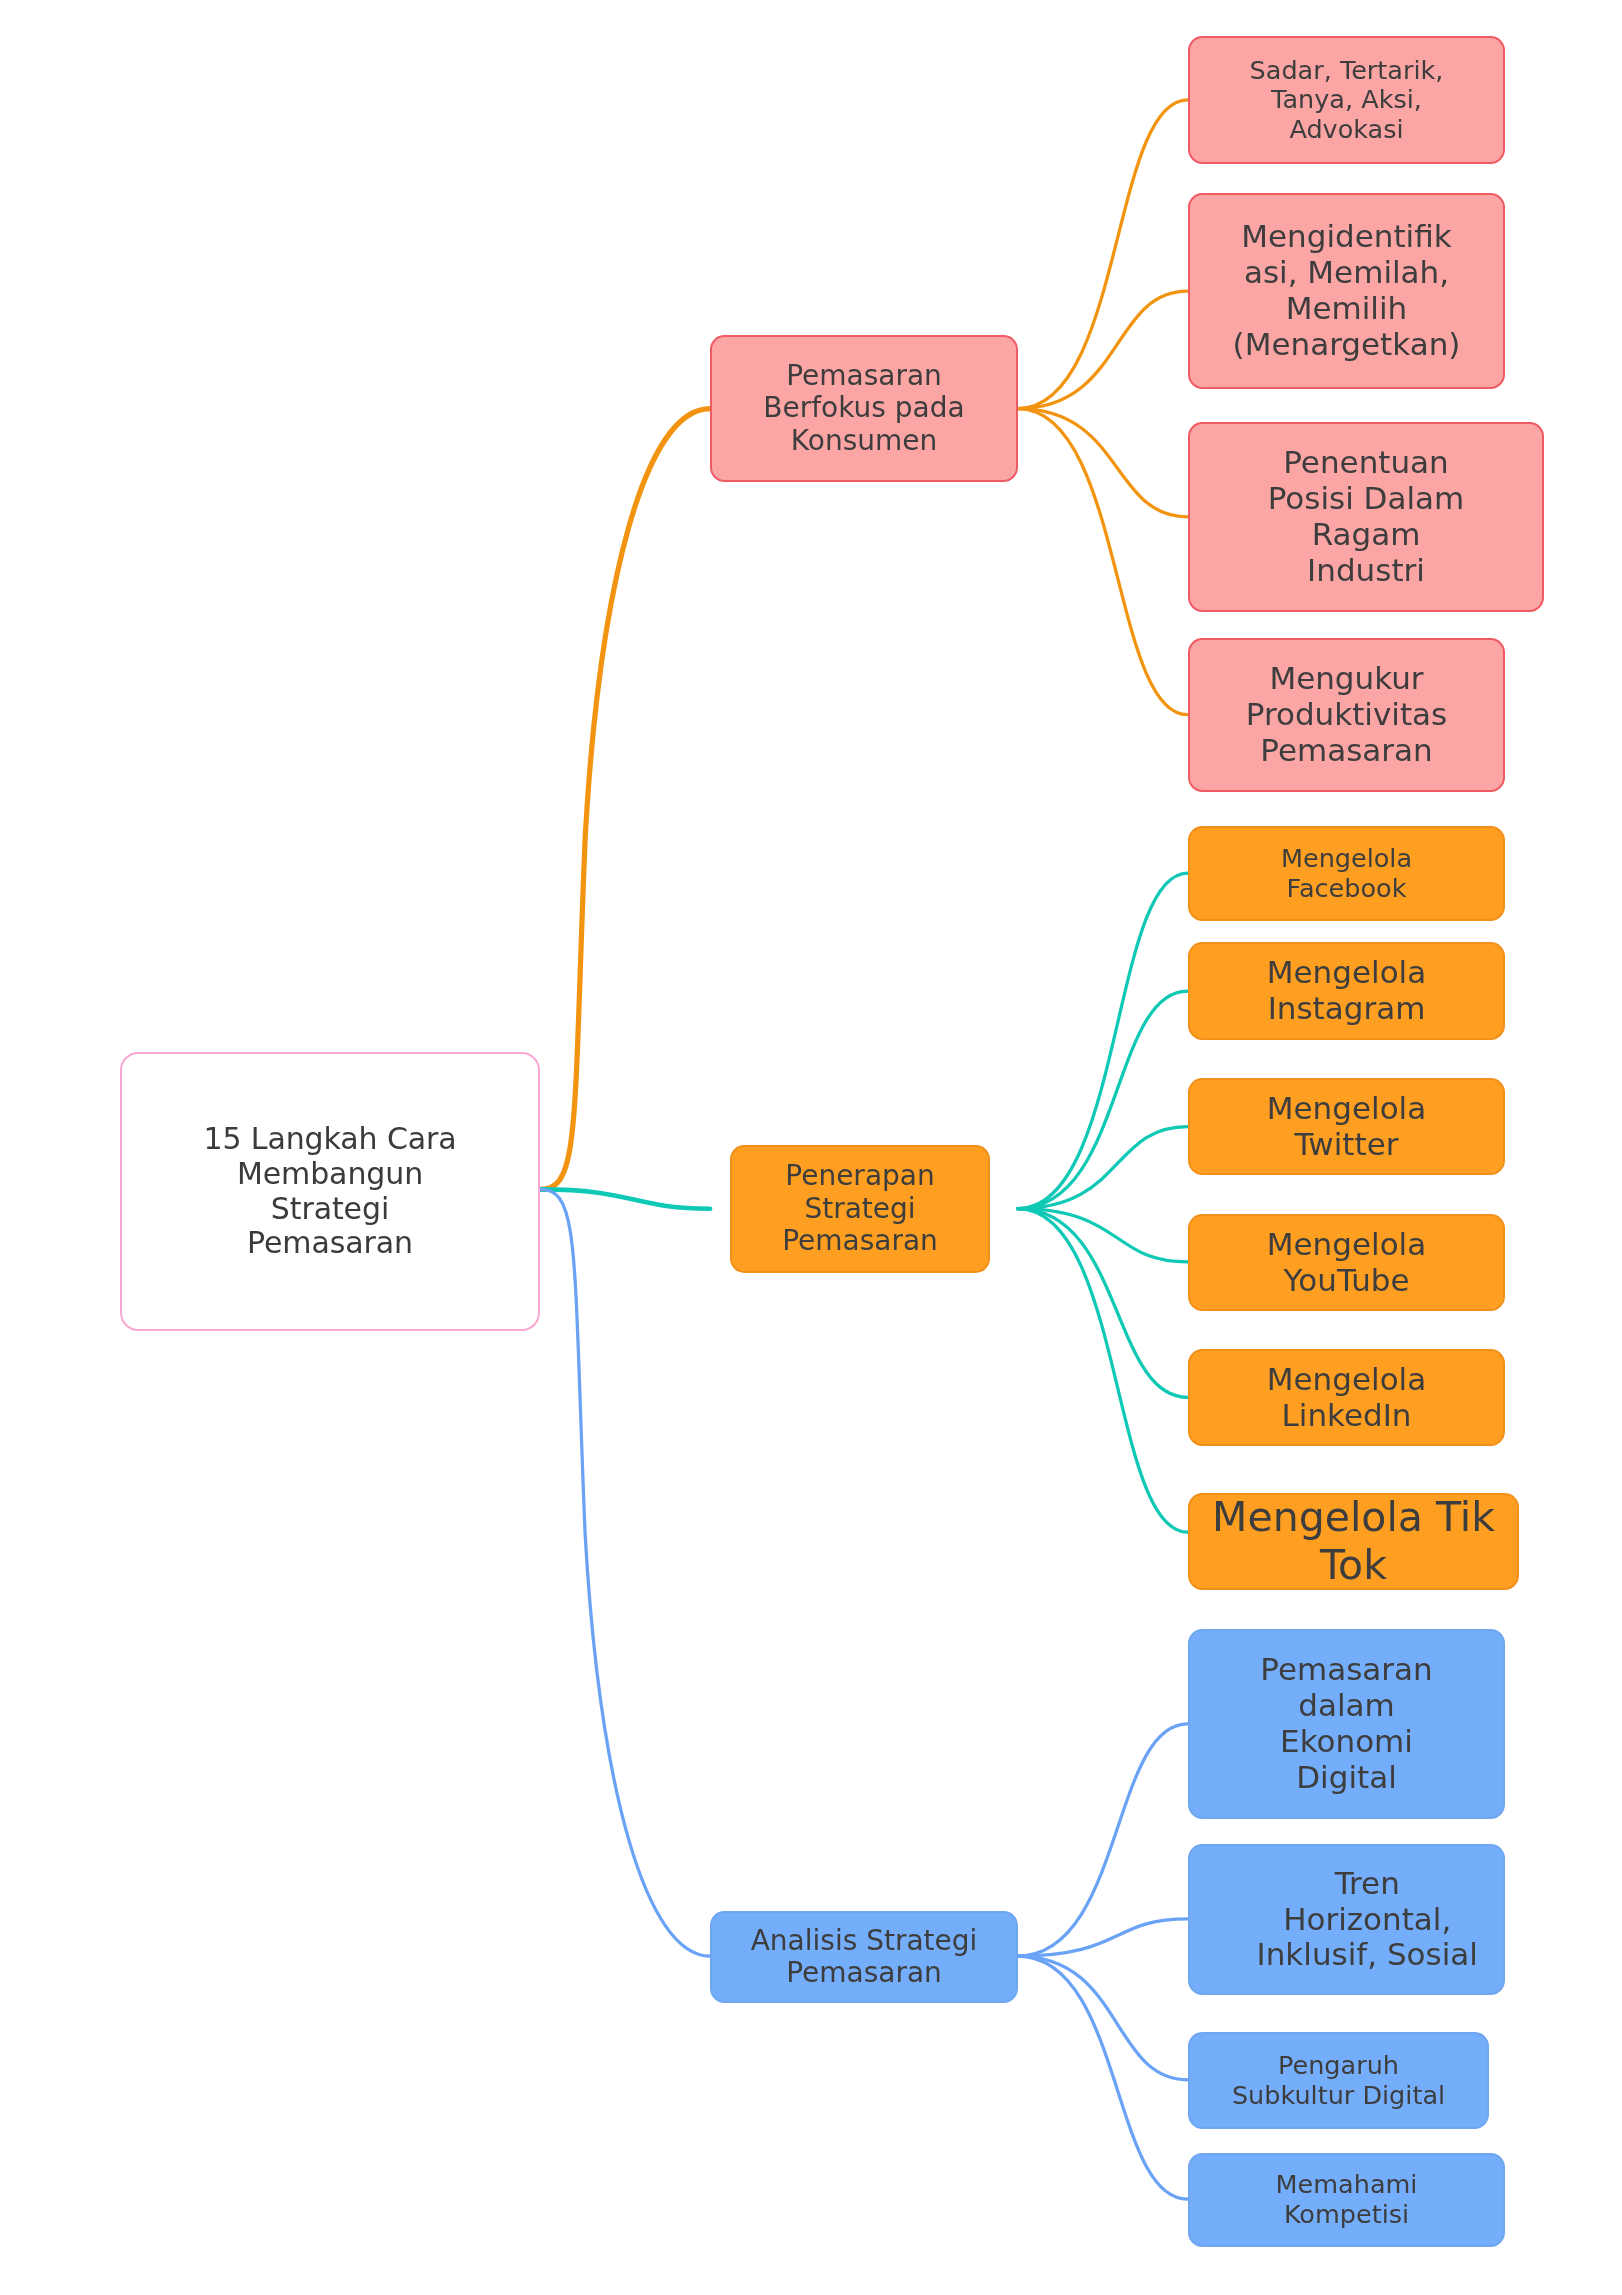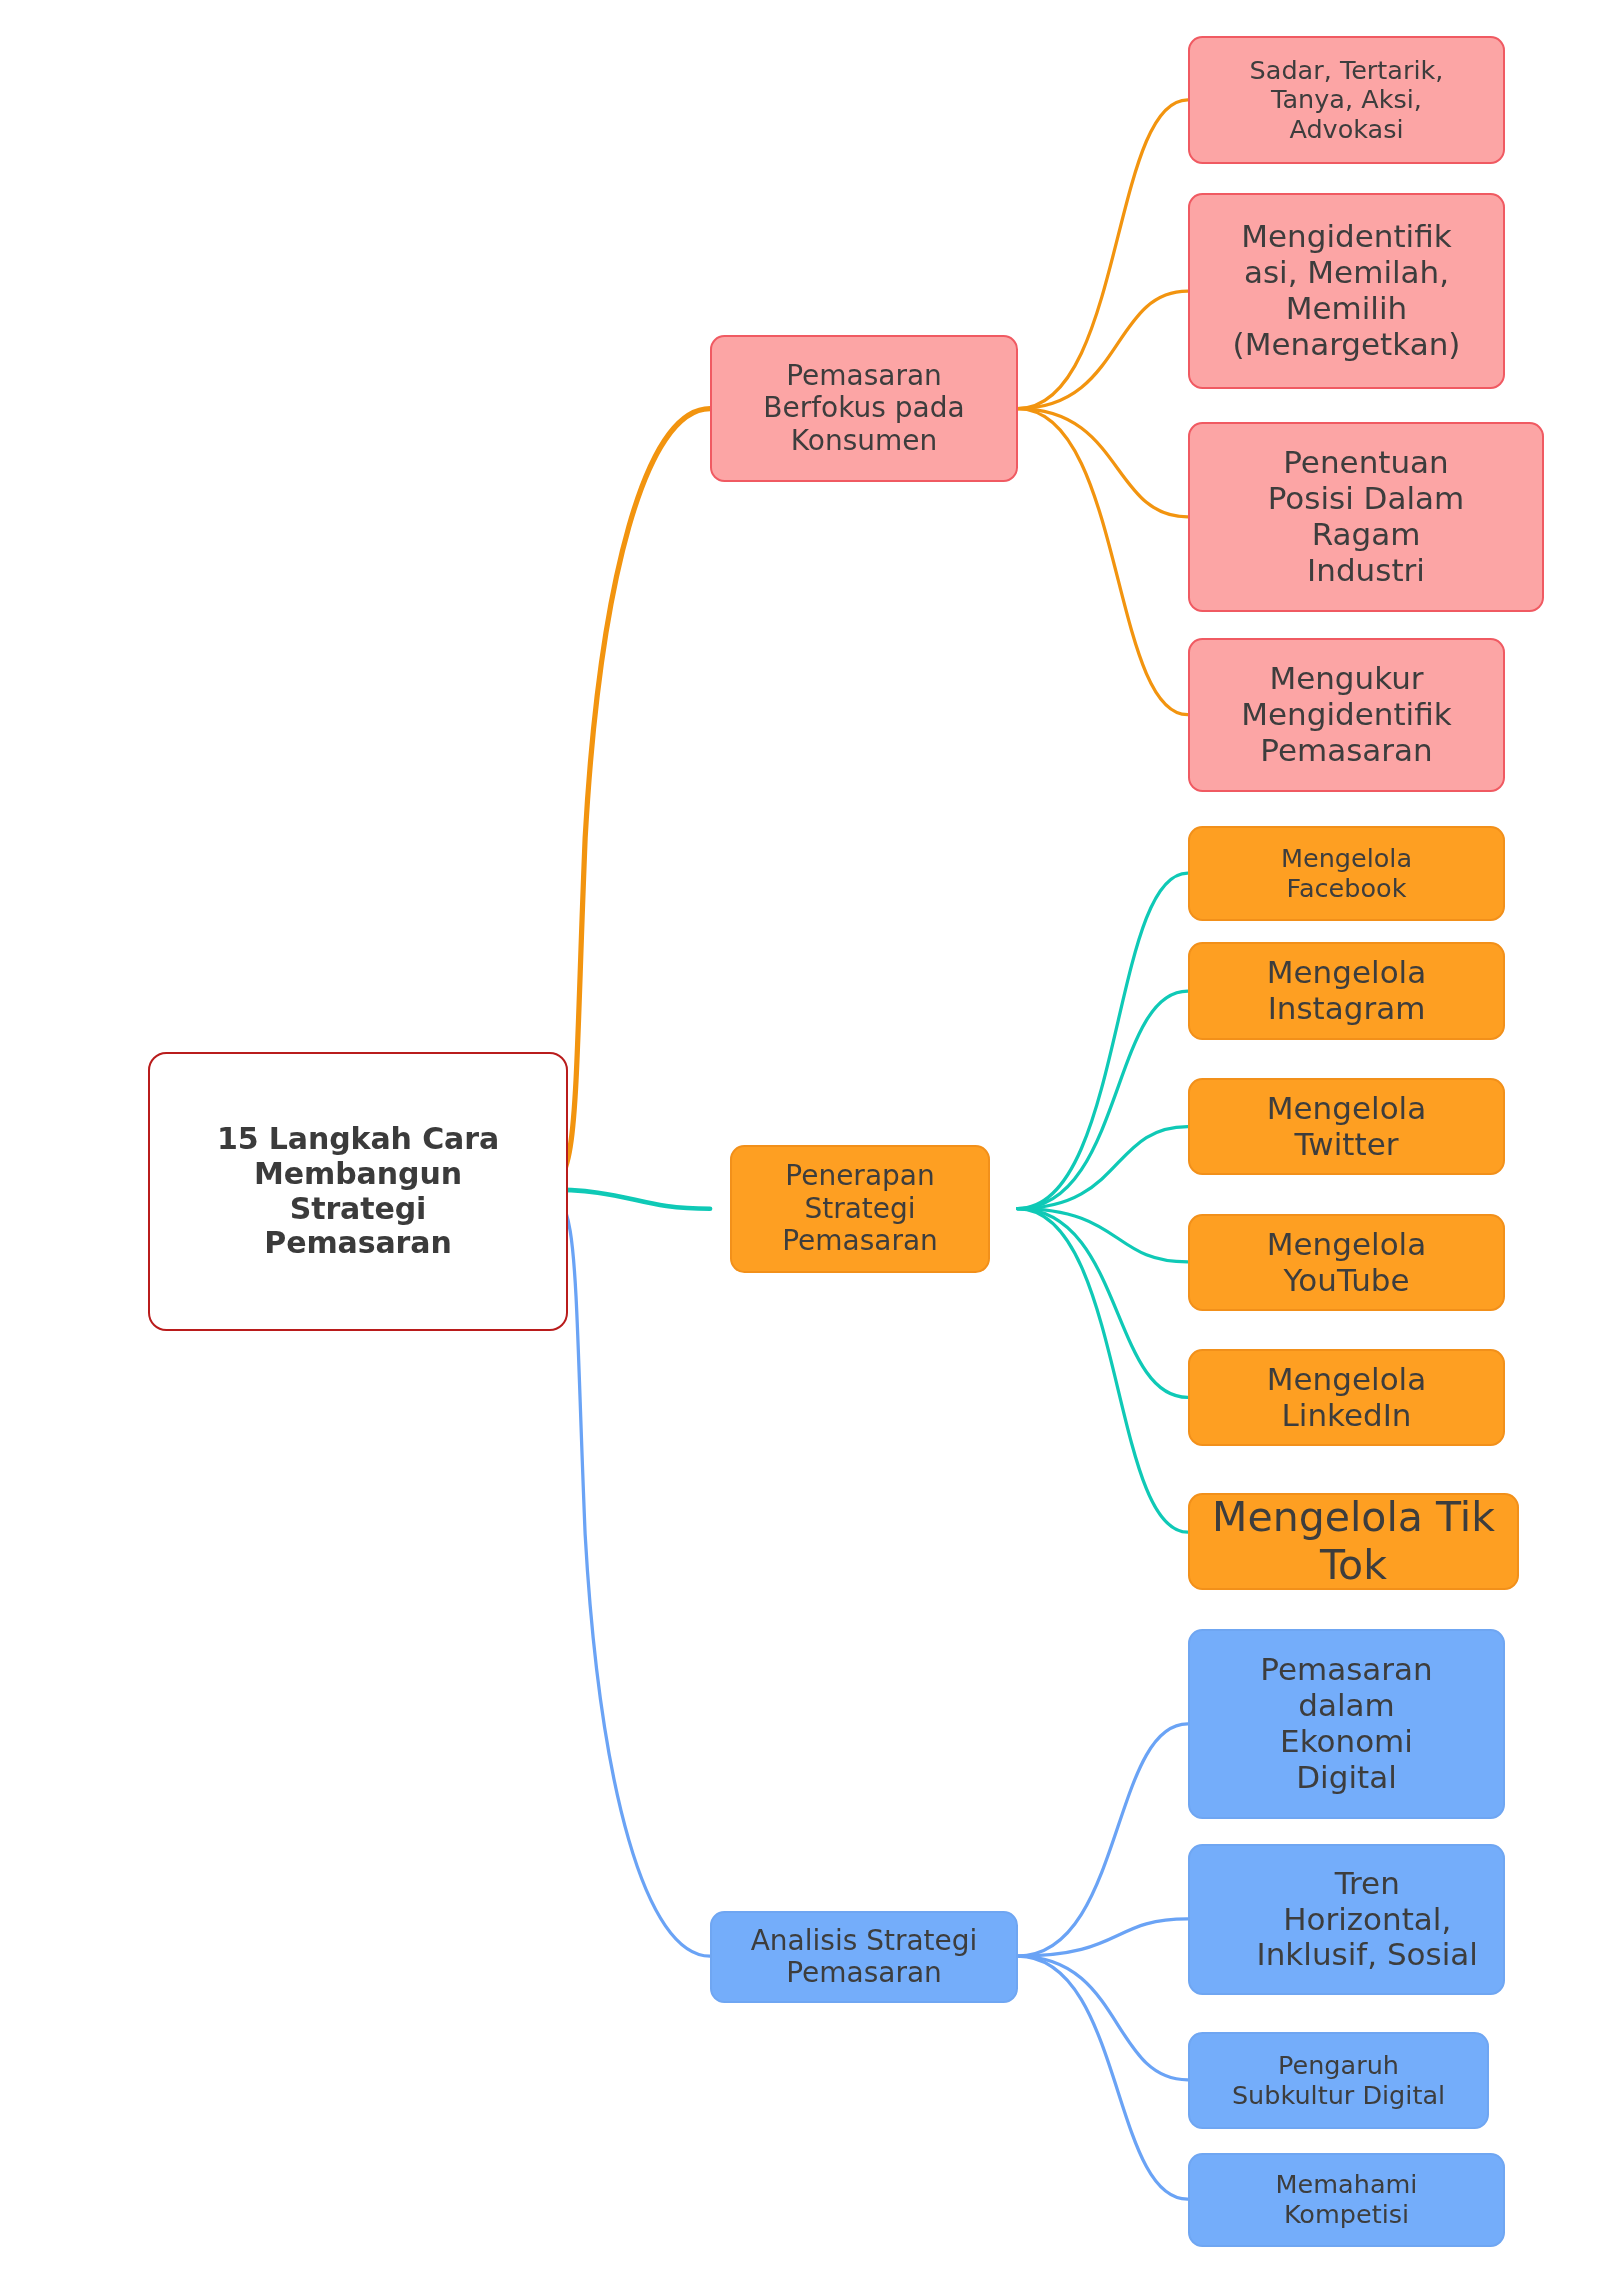--- a/index.html
+++ b/index.html
@@ -33,26 +33,25 @@
     justify-content: center;
     text-align: center;
     border-radius: 14.4px;
     color: #3d3d3d;
     line-height: 1.16;
     padding: 2.6px 6.5px;
     overflow: hidden;
   }
   .node-root {
     background: #ffffff;
-    border: 2px solid #b91c1c;
+    border: 2px solid #f9a8d4;
     border-radius: 18.3px;
-    font-weight: bold;
+    font-weight: normal;
     color: #3b3b3b;
     letter-spacing: -0.1px;
-    margin-left: 28px;
   }
   .node-branch {
     border-width: 2px;
     border-style: solid;
   }
   .node-leaf {
     border-width: 2px;
     border-style: solid;
   }
   .cat-red    { background: #fca5a5; border-color: #f05a62; }
@@ -114,21 +113,21 @@
 (Menargetkan)</span>
   </div>
   <div class="node node-leaf cat-red" id="n-b0-c2" style="left: 1188px; top: 422px; width: 356px; height: 190px; font-size: 31px;">
     <span class="nodetext">Penentuan
 Posisi Dalam
 Ragam
 Industri</span>
   </div>
   <div class="node node-leaf cat-red" id="n-b0-c3" style="left: 1188px; top: 638px; width: 317px; height: 154px; font-size: 31px;">
     <span class="nodetext">Mengukur
-Mengidentifik
+Produktivitas
 Pemasaran</span>
   </div>
 
   <div class="node node-branch cat-orange" id="n-b1" style="left: 730px; top: 1145px; width: 260px; height: 128px; font-size: 28px;">
     <span class="nodetext">Penerapan
 Strategi
 Pemasaran</span>
   </div>
   <div class="node node-leaf cat-orange" id="n-b1-c0" style="left: 1188px; top: 826px; width: 317px; height: 95px; font-size: 25.5px;">
     <span class="nodetext">Mengelola

